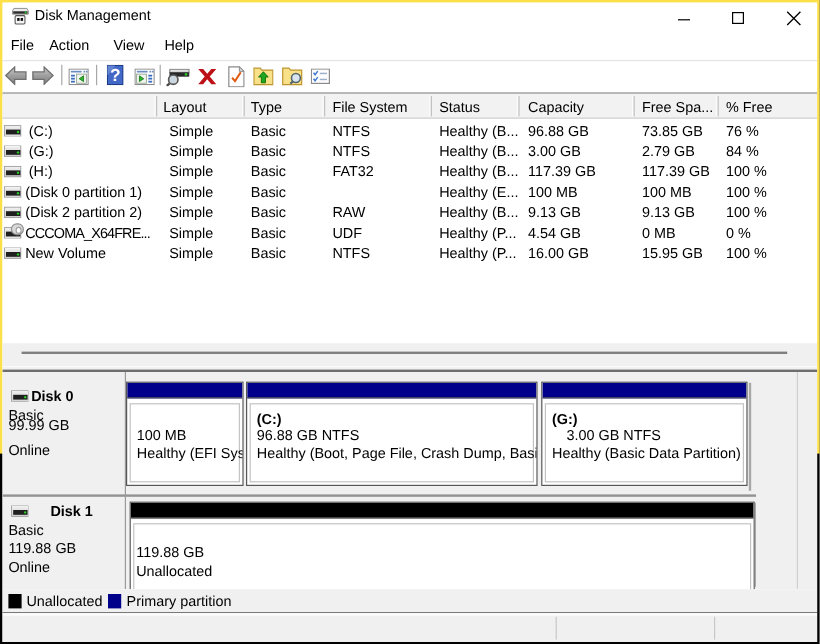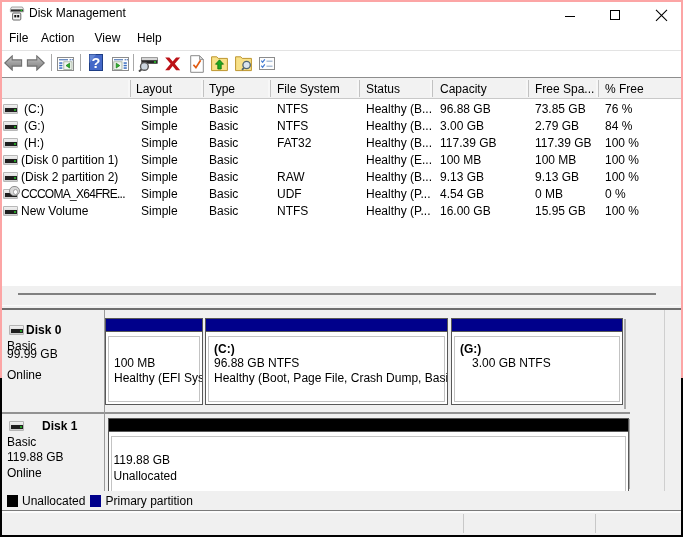--- a/index.html
+++ b/index.html
@@ -1,18 +1,18 @@
 <!DOCTYPE html>
 <html><head>
 <meta charset="utf-8">
 <style>
   * { margin:0; padding:0; box-sizing:border-box; }
   html,body { width:683px; height:537px; overflow:hidden; }
   body { font-family:"Liberation Sans", sans-serif; font-size:12px; color:#000; background:#000; }
-  #frame { position:absolute; left:0; top:0; width:683px; height:378px; background:#fca5a5; }
+  #frame { position:absolute; left:0; top:0; width:683px; height:378px; background:#fde047; }
   #win { position:absolute; left:2px; top:2px; width:679px; height:533px; background:#fff; overflow:hidden; }
   .abs { position:absolute; }
   .t { position:absolute; white-space:nowrap; line-height:14px; }
   .row { left:0; width:679px; height:17px; }
   .row .t { top:2px; }
   .c0 { left:19px; } .c1 { left:139px; } .c2 { left:207px; } .c3 { left:275px; }
   .c4 { left:364px; } .c5 { left:438px; } .c6 { left:533px; } .c7 { left:603px; }
   .ic { position:absolute; left:2px; top:5px; width:13px; height:8px;
         background:linear-gradient(#f0f0f0,#cdcdcd); box-shadow:0 0 0 0.7px #9a9a9a; }
   .ic::before { content:""; position:absolute; left:0.5px; top:3px; width:12px; height:3.5px; background:#1f1f1f; }
@@ -251,20 +251,21 @@
       <div class="pin"></div>
       <div class="t" style="left:8px; top:23px; font-weight:bold;">(C:)</div>
       <div class="t" style="left:8px; top:37px;">96.88 GB NTFS</div>
       <div class="t" style="left:8px; top:51.5px;">Healthy (Boot, Page File, Crash Dump, Basic</div>
     </div>
     <div class="pbox" style="left:449px; top:8px; width:172px; height:87px;">
       <div class="pbar" style="background:#00008b;"></div>
       <div class="pin"></div>
       <div class="t" style="left:8px; top:23px; font-weight:bold;">(G:)</div>
       <div class="t" style="left:20px; top:37px;">3.00 GB NTFS</div>
+      <div class="t" style="left:8px; top:51.5px;">Healthy (Basic Data Partition)</div>
     </div>
 
     <div class="abs" style="left:0; top:101.5px; width:628px; height:2px; background:#929292;"></div>
 
     <span class="ic" style="left:8px; top:112px;"></span>
     <div class="t" style="left:40px; top:109px; font-weight:bold;">Disk 1</div>
     <div class="t" style="left:5px; top:125px;">Basic</div>
     <div class="t" style="left:5px; top:140px;">119.88 GB</div>
     <div class="t" style="left:5px; top:156px;">Online</div>
 

